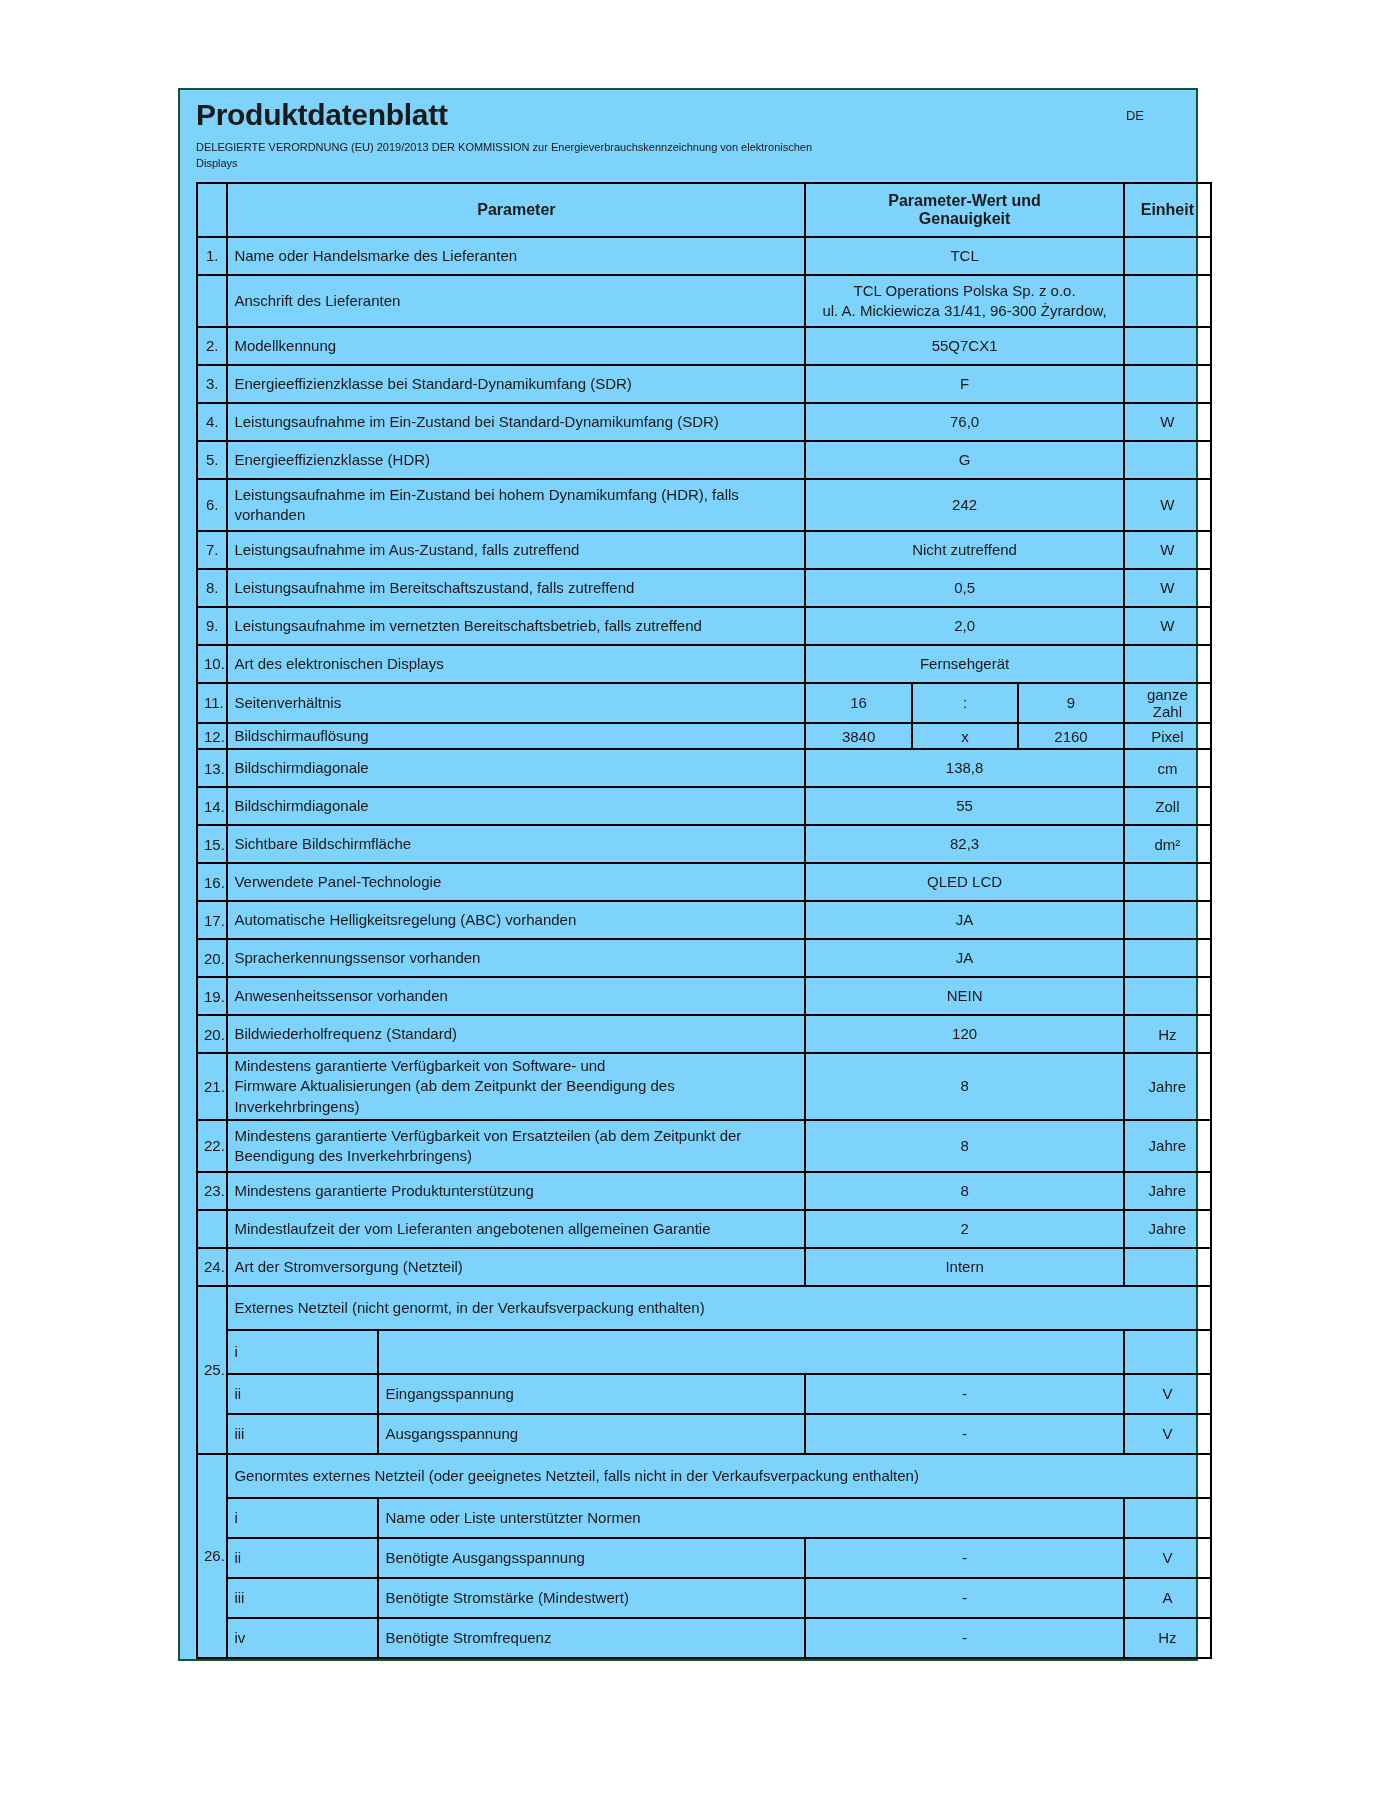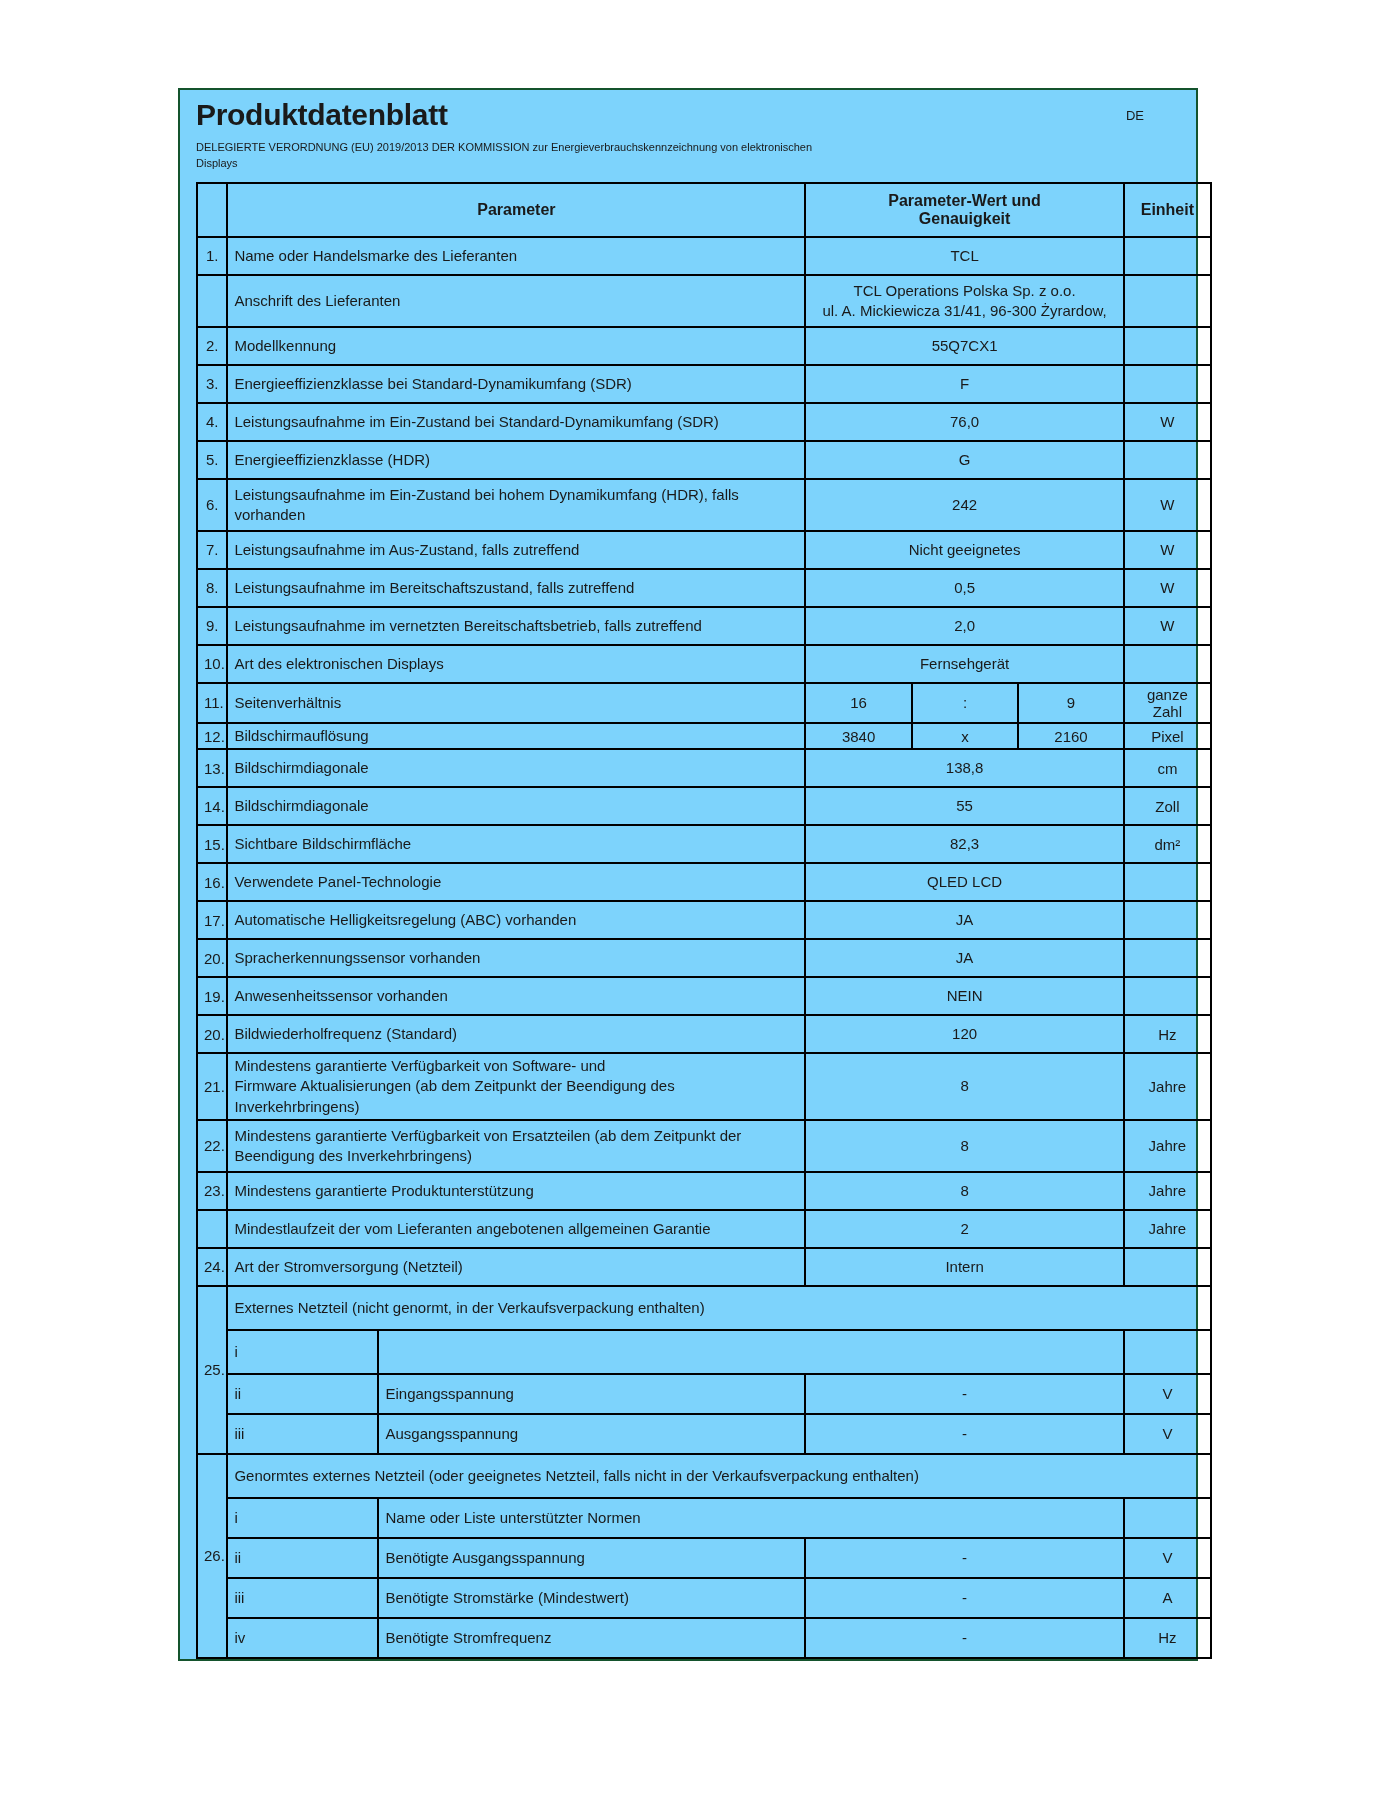--- a/index.html
+++ b/index.html
@@ -151,21 +151,21 @@
           <tr style="height: 52px;">
             <td class="num">6.</td>
             <td class="label" colspan="2">Leistungsaufnahme im Ein-Zustand bei hohem Dynamikumfang (HDR), falls
 vorhanden</td>
             <td class="value" colspan="3">242</td>
             <td class="unit">W</td>
           </tr>
           <tr style="height: 38px;">
             <td class="num">7.</td>
             <td class="label" colspan="2">Leistungsaufnahme im Aus-Zustand, falls zutreffend</td>
-            <td class="value" colspan="3">Nicht geeignetes</td>
+            <td class="value" colspan="3">Nicht zutreffend</td>
             <td class="unit">W</td>
           </tr>
           <tr style="height: 38px;">
             <td class="num">8.</td>
             <td class="label" colspan="2">Leistungsaufnahme im Bereitschaftszustand, falls zutreffend</td>
             <td class="value" colspan="3">0,5</td>
             <td class="unit">W</td>
           </tr>
           <tr style="height: 38px;">
             <td class="num">9.</td>

